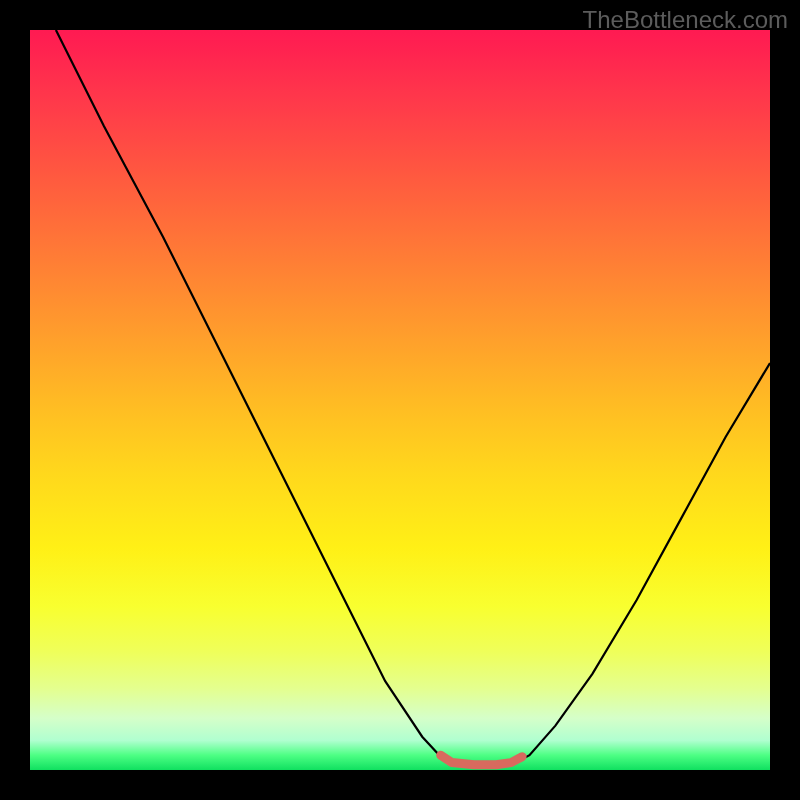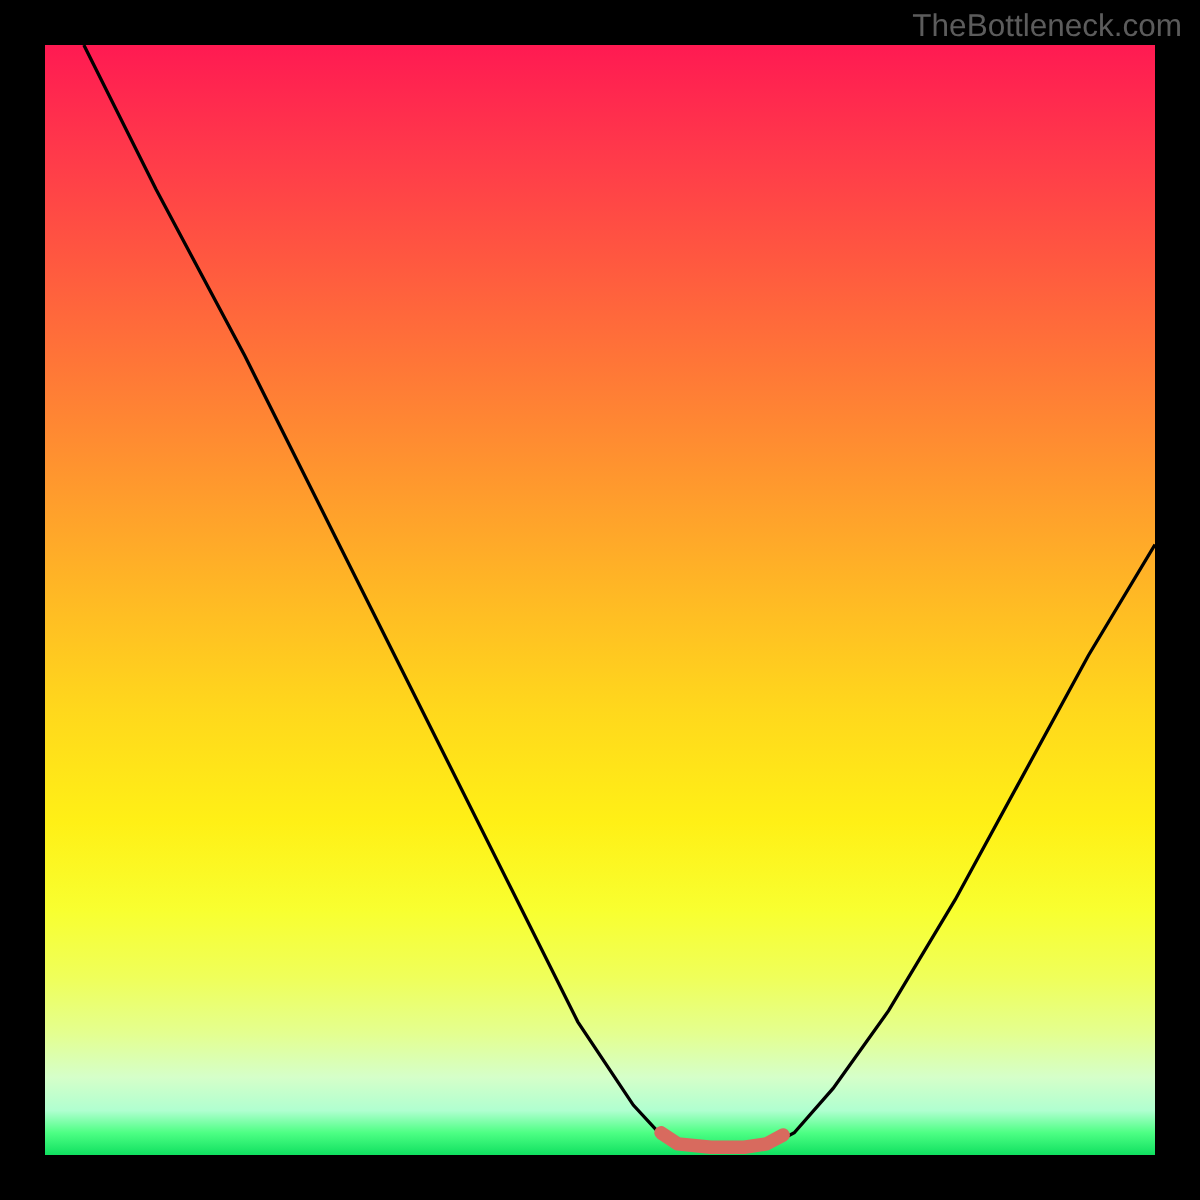--- a/index.html
+++ b/index.html
@@ -15,21 +15,21 @@
     position: relative;
     width: 800px;
     height: 800px;
     background: #000;
   }
   .watermark {
     position: absolute;
     top: 6px;
     right: 12px;
     color: #5c5c5c;
-    font-size: 21px;
+    font-size: 24px;
     font-weight: 400;
     letter-spacing: 0;
     z-index: 50;
     user-select: none;
   }
   .plot-area {
     position: absolute;
     left: 30px;
     top: 30px;
     width: 740px;

